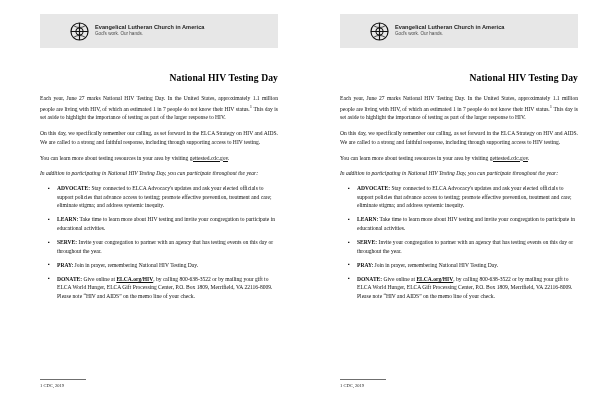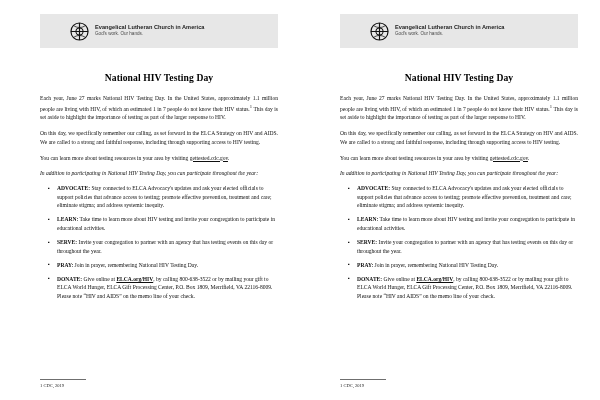--- a/index.html
+++ b/index.html
@@ -58,21 +58,21 @@
   }
   .logo-tagline {
     font-family: "Liberation Sans", sans-serif;
     font-size: 4.6px;
     color: #4a4a4a;
     white-space: nowrap;
     margin-top: 1px;
   }
 
   .doc-title {
-    text-align: center;
+    text-align: right;
     font-family: "Liberation Serif", serif;
     font-weight: bold;
     font-size: 9.6px;
     color: #000;
     margin: 24px 0 11px 0;
     letter-spacing: 0.01em;
   }
 
   p.body {
     font-size: 5.55px;

